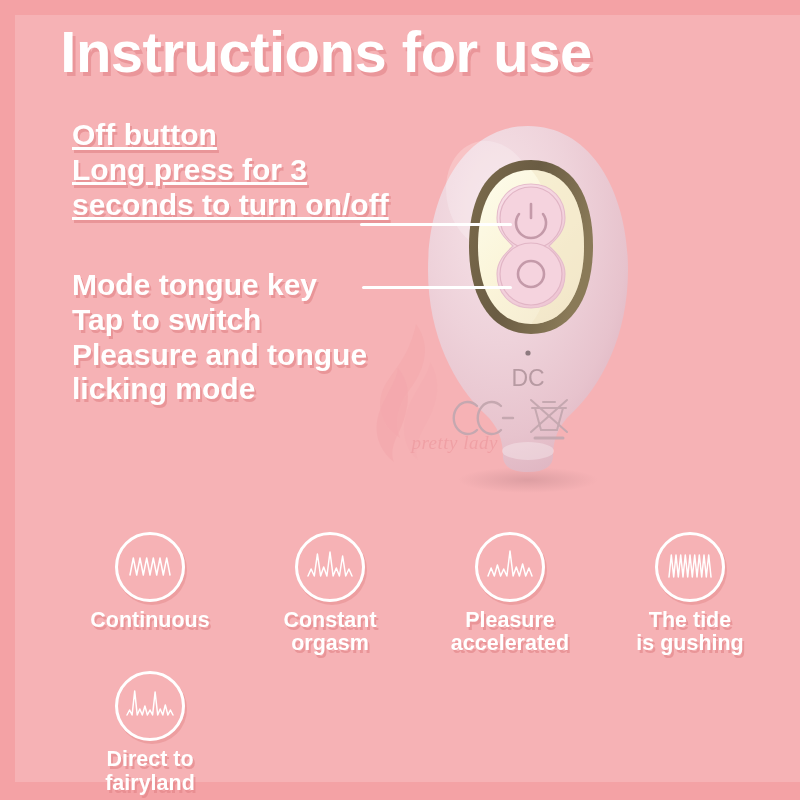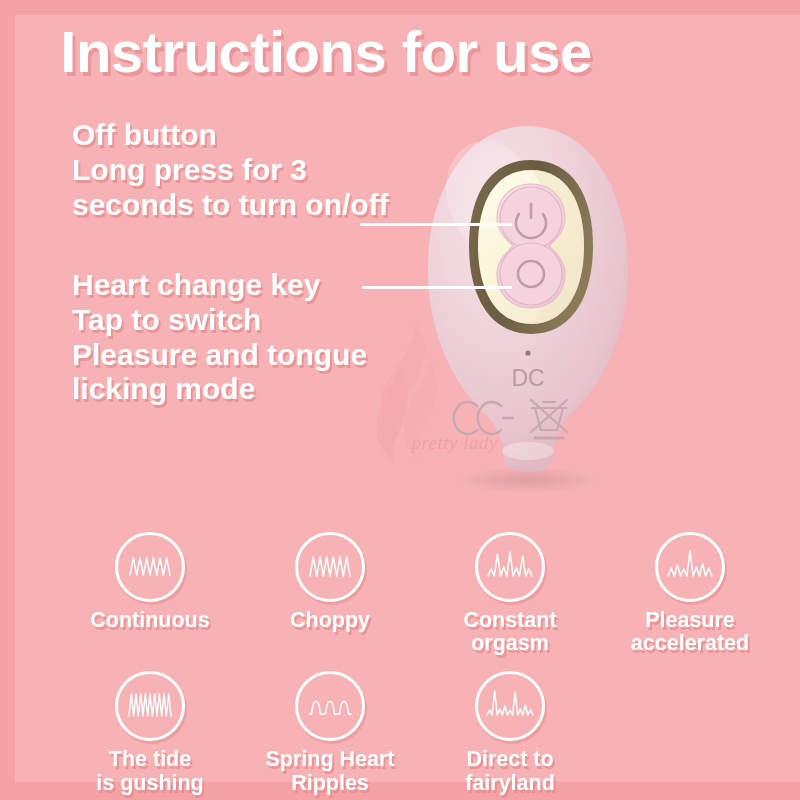--- a/index.html
+++ b/index.html
@@ -75,21 +75,21 @@
   
   .callout {
     position: absolute;
     color: #ffffff;
     font-size: 30px;
     font-weight: bold;
     line-height: 1.16;
     text-shadow: 2px 3px 0 rgba(225,130,134,.6);
     white-space: nowrap;
   }
-  #callout-off   { left: 72px;  top: 118px; }
+  #callout-off   { left: 72px;  top: 118px; text-decoration: underline; }
   #callout-mode  { left: 72px;  top: 268px; }
 
   .lead-line {
     position: absolute;
     height: 3px;
     background: #ffffff;
     border-radius: 2px;
   }
   #lead-line-off  { left: 360px; top: 223px; width: 152px; }
   #lead-line-mode { left: 362px; top: 286px; width: 150px; }
@@ -263,47 +263,39 @@
   </div>
 
   <div class="callout" id="callout-off">
     <div>Off button</div>
     <div>Long press for 3</div>
     <div>seconds to turn on/off</div>
   </div>
   <div class="lead-line" id="lead-line-off"></div>
 
   <div class="callout" id="callout-mode">
-    <div>Heart change key</div>
+    <div>Mode tongue key</div>
     <div>Tap to switch</div>
     <div>Pleasure and tongue</div>
     <div>licking mode</div>
   </div>
   <div class="lead-line" id="lead-line-mode"></div>
 
   <div id="modes">
       <div class="mode-cell">
         <div class="mode-ring">
           <svg width="54" height="34" viewBox="0 0 54 34">
             <path d="M7.0,25.0 L10.3,8.0 L13.7,25.0 L17.0,8.0 L20.3,25.0 L23.7,8.0 L27.0,25.0 L30.3,8.0 L33.7,25.0 L37.0,8.0 L40.3,25.0 L43.7,8.0 L47.0,25.0" fill="none" stroke="#ffffff" stroke-width="1.5" stroke-linejoin="round" stroke-linecap="round"></path>
           </svg>
         </div>
         <div class="mode-label">Continuous</div>
       </div>
       <div class="mode-cell">
         <div class="mode-ring">
           <svg width="54" height="34" viewBox="0 0 54 34">
-            <path d="M7.0,26.0 L10.3,7.0 L13.7,26.0 L17.0,7.0 L20.3,26.0 L23.7,7.0 L27.0,26.0 L30.3,7.0 L33.7,26.0 L37.0,7.0 L40.3,26.0 L43.7,7.0 L47.0,26.0" fill="none" stroke="#ffffff" stroke-width="1.5" stroke-linejoin="round" stroke-linecap="round"></path>
-          </svg>
-        </div>
-        <div class="mode-label">Choppy</div>
-      </div>
-      <div class="mode-cell">
-        <div class="mode-ring">
-          <svg width="54" height="34" viewBox="0 0 54 34">
             <path d="M5.0,26.0 L8.1,19.0 L11.3,26.0 L14.4,4.0 L17.6,26.0 L20.7,17.0 L23.9,26.0 L27.0,2.0 L30.1,26.0 L33.3,18.0 L36.4,26.0 L39.6,6.0 L42.7,26.0 L45.9,19.0 L49.0,26.0" fill="none" stroke="#ffffff" stroke-width="1.5" stroke-linejoin="round" stroke-linecap="round"></path>
           </svg>
         </div>
         <div class="mode-label">Constant
 orgasm</div>
       </div>
       <div class="mode-cell">
         <div class="mode-ring">
           <svg width="54" height="34" viewBox="0 0 54 34">
             <path d="M5.0,26.0 L8.1,18.0 L11.3,26.0 L14.4,15.0 L17.6,26.0 L20.7,19.0 L23.9,26.0 L27.0,1.0 L30.1,26.0 L33.3,17.0 L36.4,26.0 L39.6,14.0 L42.7,26.0 L45.9,18.0 L49.0,26.0" fill="none" stroke="#ffffff" stroke-width="1.5" stroke-linejoin="round" stroke-linecap="round"></path>
@@ -317,29 +309,20 @@
           <svg width="54" height="34" viewBox="0 0 54 34">
             <path d="M6.0,27.0 L8.3,5.0 L10.7,27.0 L13.0,5.0 L15.3,27.0 L17.7,5.0 L20.0,27.0 L22.3,5.0 L24.7,27.0 L27.0,5.0 L29.3,27.0 L31.7,5.0 L34.0,27.0 L36.3,5.0 L38.7,27.0 L41.0,5.0 L43.3,27.0 L45.7,5.0 L48.0,27.0" fill="none" stroke="#ffffff" stroke-width="1.5" stroke-linejoin="round" stroke-linecap="round"></path>
           </svg>
         </div>
         <div class="mode-label">The tide
 is gushing</div>
       </div>
       <div class="mode-cell">
         <div class="mode-ring">
           <svg width="54" height="34" viewBox="0 0 54 34">
-            <path d="M6,25 L8.5,25 C10.2,8 15.8,8 17.5,25 L20.0,25 L22.5,25 C24.2,8 29.8,8 31.5,25 L34.0,25 L36.5,25 C38.2,8 43.8,8 45.5,25 L48.0,25" fill="none" stroke="#ffffff" stroke-width="1.5" stroke-linejoin="round" stroke-linecap="round"></path>
-          </svg>
-        </div>
-        <div class="mode-label">Spring Heart
-Ripples</div>
-      </div>
-      <div class="mode-cell">
-        <div class="mode-ring">
-          <svg width="54" height="34" viewBox="0 0 54 34">
             <path d="M4.0,26.0 L6.6,21.0 L9.1,26.0 L11.7,2.0 L14.2,26.0 L16.8,20.0 L19.3,26.0 L21.9,17.0 L24.4,26.0 L27.0,21.0 L29.6,26.0 L32.1,3.0 L34.7,26.0 L37.2,20.0 L39.8,26.0 L42.3,16.0 L44.9,26.0 L47.4,21.0 L50.0,26.0" fill="none" stroke="#ffffff" stroke-width="1.5" stroke-linejoin="round" stroke-linecap="round"></path>
           </svg>
         </div>
         <div class="mode-label">Direct to
 fairyland</div>
       </div>
     </div>
 
 </div>
 

